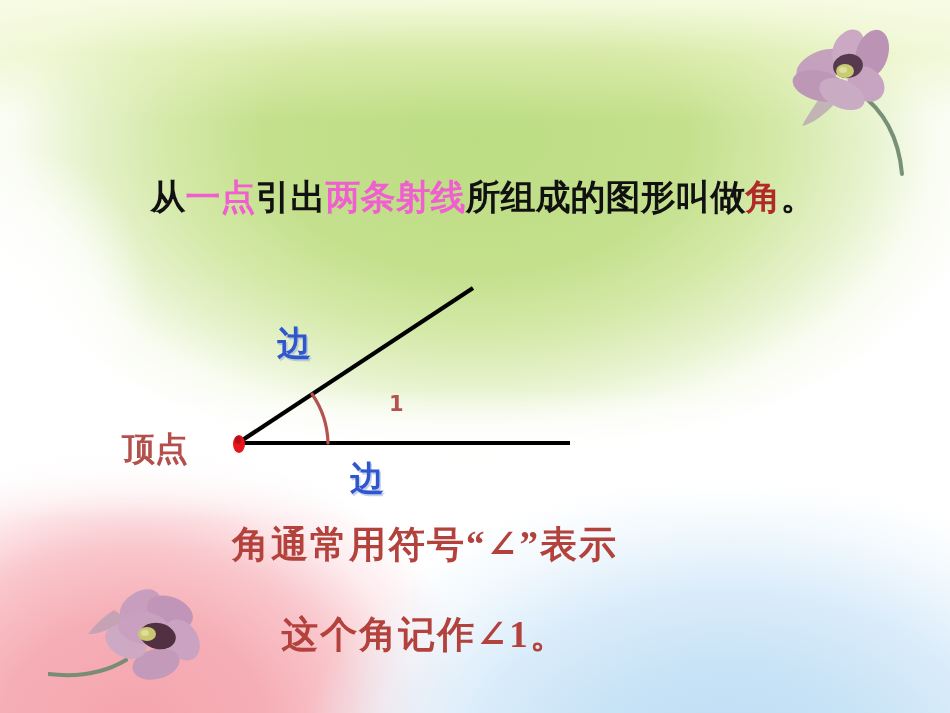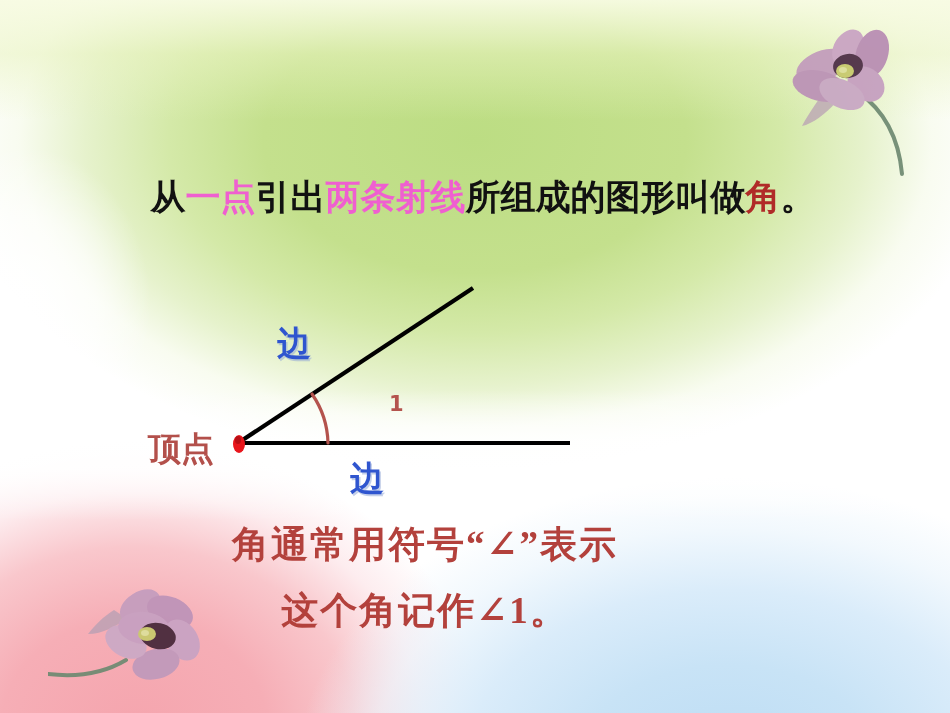--- a/index.html
+++ b/index.html
@@ -157,21 +157,21 @@
     left: 0;
     text-align: center;
     font-family: "Liberation Serif", "DejaVu Serif", serif;
     font-size: 37px;
     font-weight: 700;
     color: #b3413c;
     white-space: nowrap;
     letter-spacing: 2px;
   }
   #bottom-line-1 { top: 520px; }
-  #bottom-line-2 { top: 586px; }
+  #bottom-line-2 { top: 610px; }
 
   
   .flower { position: absolute; }
   #flower-top-right { left: 780px; top: 14px; width: 170px; height: 165px; }
   #flower-bottom-left { left: 48px; top: 568px; width: 200px; height: 135px; }
 </style>
 </head>
 <body>
 
 <div id="slide">
@@ -195,21 +195,21 @@
     <line x1="238" y1="443" x2="473" y2="288" stroke="#000000" stroke-width="4.2" stroke-linecap="butt"></line>
 
     <path d="M 312 394 A 90 90 0 0 1 328 443" fill="none" stroke="#b4534d" stroke-width="3.2" stroke-linecap="round"></path>
 
     <ellipse cx="239" cy="444" rx="6" ry="9" fill="#e8161c"></ellipse>
     <ellipse cx="238" cy="440" rx="3" ry="4" fill="#8f0b10" opacity="0.55"></ellipse>
   </svg>
 
   <div class="lbl lbl-side" style="left:277px; top:321px;">边</div>
   <div class="lbl lbl-side" style="left:350px; top:456px;">边</div>
-  <div class="lbl lbl-vertex" style="left:148px; top:427px;">顶点</div>
+  <div class="lbl lbl-vertex" style="left:122px; top:427px;">顶点</div>
   <div class="lbl lbl-one" style="left:389px; top:392px;">1</div>
 
   <div class="bottom-line" id="bottom-line-1">角通常用符号“∠”表示</div>
   <div class="bottom-line" id="bottom-line-2">这个角记作∠1。</div>
 
   <svg class="flower" id="flower-top-right" viewBox="0 0 170 165" width="170" height="165">
     <g opacity="0.93">
 
       <path d="M 78 78 C 98 92 118 115 122 160" fill="none" stroke="#6f8a72" stroke-width="4" stroke-linecap="round"></path>
 

